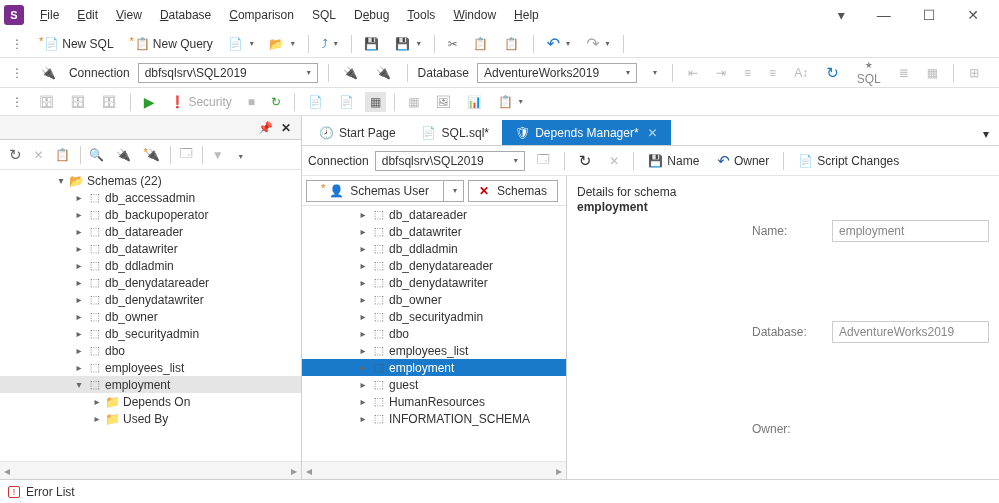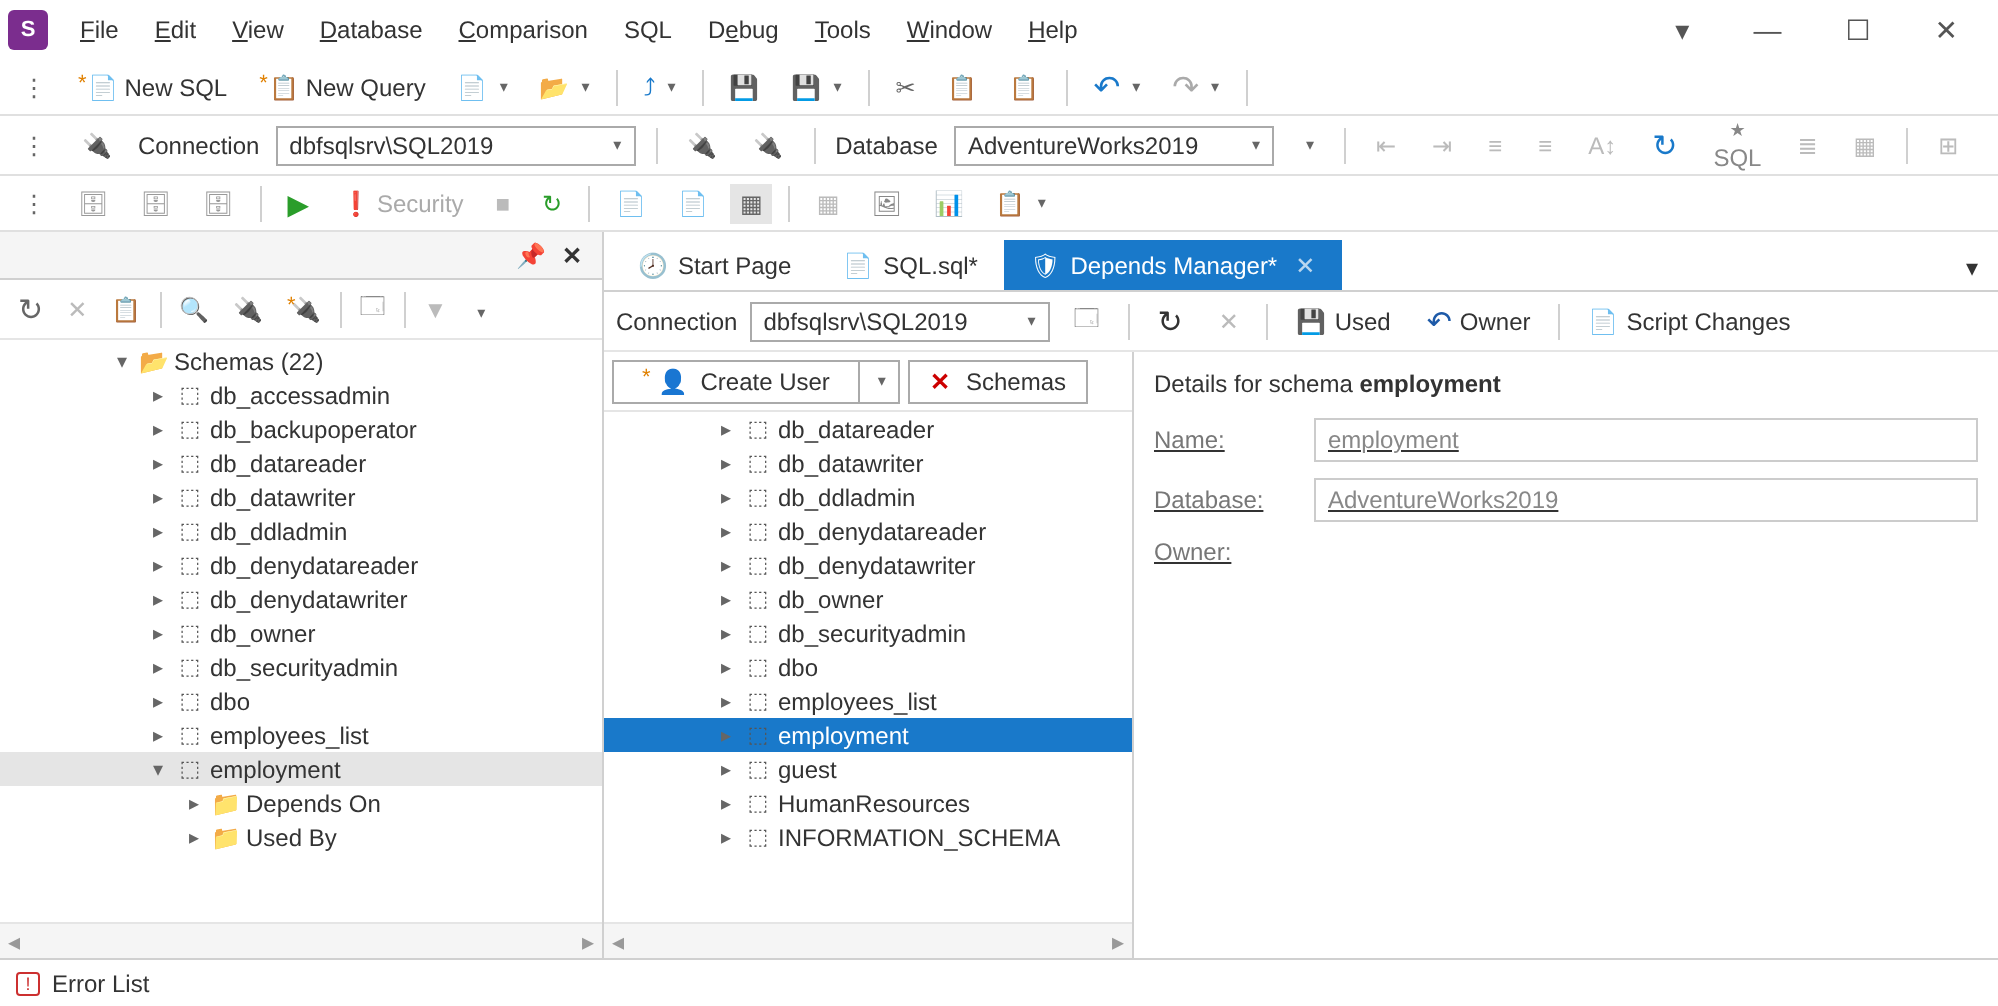--- a/index.html
+++ b/index.html
@@ -50,24 +50,24 @@
 .doc-body { flex: 1; display: flex; overflow: hidden; }
 .mid-col { width: 265px; display: flex; flex-direction: column; border-right: 1px solid #d0d0d0; }
 .mid-tb { height: 30px; display: flex; align-items: center; padding: 4px; gap: 4px; border-bottom: 1px solid #e5e5e5; }
 .create-btn { border: 1px solid #aaa; padding: 3px 14px; display: flex; align-items: center; gap: 6px; cursor: pointer; height: 22px; }
 .dd-split { border: 1px solid #aaa; border-left: none; padding: 3px 6px; height: 22px; display: flex; align-items: center; cursor: pointer; }
 .del-btn { border: 1px solid #aaa; padding: 3px 10px; display: flex; align-items: center; gap: 8px; cursor: pointer; height: 22px; }
 .del-btn .x-red { color: #cc0000; font-weight: bold; }
 .mid-tree { flex: 1; overflow: auto; }
 .mid-tree .tree-node.sel { background: #1979ca; color: #fff; }
 .mindent { padding-left: 55px; }
-.details-col { flex: 1; padding: 8px 10px; display: flex; flex-direction: column; gap: 10px; }
+.details-col { flex: 1; padding: 8px 10px; display: flex; flex-direction: row; gap: 10px; }
 .details-title { font-size: 13px; color: #333; }
 .details-title b { font-weight: bold; }
-.form { display: grid; grid-template-columns: 70px 1fr; gap: 8px 10px; align-items: center; text-decoration: underline; }
+.form { display: grid; grid-template-columns: 70px 1fr; gap: 8px 10px; align-items: center; }
 .form label { color: #777; }
 .form input { border: 1px solid #ccc; padding: 3px 6px; color: #888; width: 100%; background: #fff; }
 .statusbar { height: 24px; border-top: 1px solid #d0d0d0; display: flex; align-items: center; padding: 0 8px; gap: 6px; }
 .status-ic { width: 12px; height: 12px; border: 1px solid #cc3030; border-radius: 2px; display: flex; align-items: center; justify-content: center; color: #cc3030; font-size: 9px; }
 .blue-ic { color: #1979ca; }
 .star-orange::before { content: "*"; color: #e08000; font-size: 11px; position: relative; top: -3px; margin-right: -2px; }
 .ic-save { color: #1e5aa8; }
 .ic-undo { color: #1e5aa8; }
 </style>
 </head>
@@ -290,40 +290,40 @@
           <span>dbfsqlsrv\SQL2019</span>
           <span class="dd-arrow">▾</span>
         </div>
       <div class="btn" style="color:#888">🗔</div>
       <div class="tb-sep"></div>
       <div class="btn blue-ic" style="font-size:15px">↻</div>
       <div class="btn" style="color:#bbb">✕</div>
       <div class="tb-sep"></div>
       <div class="btn">
           <span class="ic-save">💾</span>
-          <span>Used</span>
+          <span>Name</span>
         </div>
       <div class="btn">
           <span class="ic-undo" style="font-size:15px">↶</span>
           <span>Owner</span>
         </div>
       <div class="tb-sep"></div>
       <div class="btn">
           <span style="color:#888">📄</span>
           <span>Script Changes</span>
         </div>
     </div>
     <div class="doc-body">
       <div class="mid-col">
         <div class="mid-tb">
           <div style="display:flex">
             <div class="create-btn">
                 <span class="star-orange"></span>
                 <span style="color:#888">👤</span>
-                <span>Create User</span>
+                <span>Schemas User</span>
               </div>
             <div class="dd-split">
                 <span class="dd-arrow">▾</span>
               </div>
           </div>
           <div class="del-btn">
               <span class="x-red">✕</span>
               <span>Schemas</span>
             </div>
         </div>

